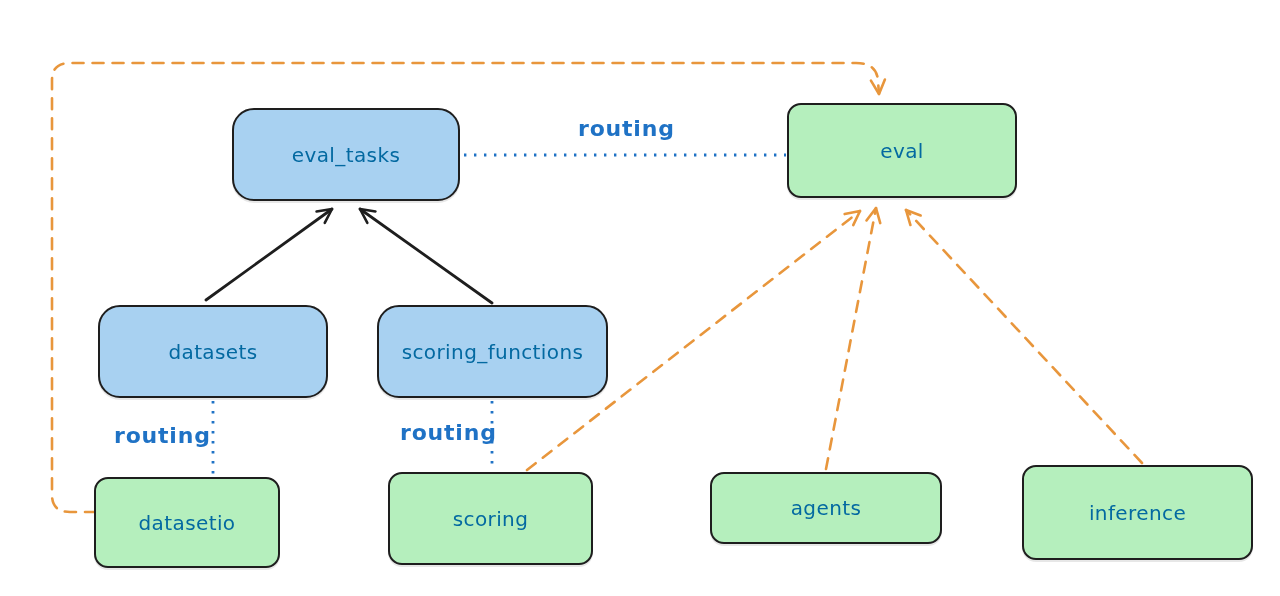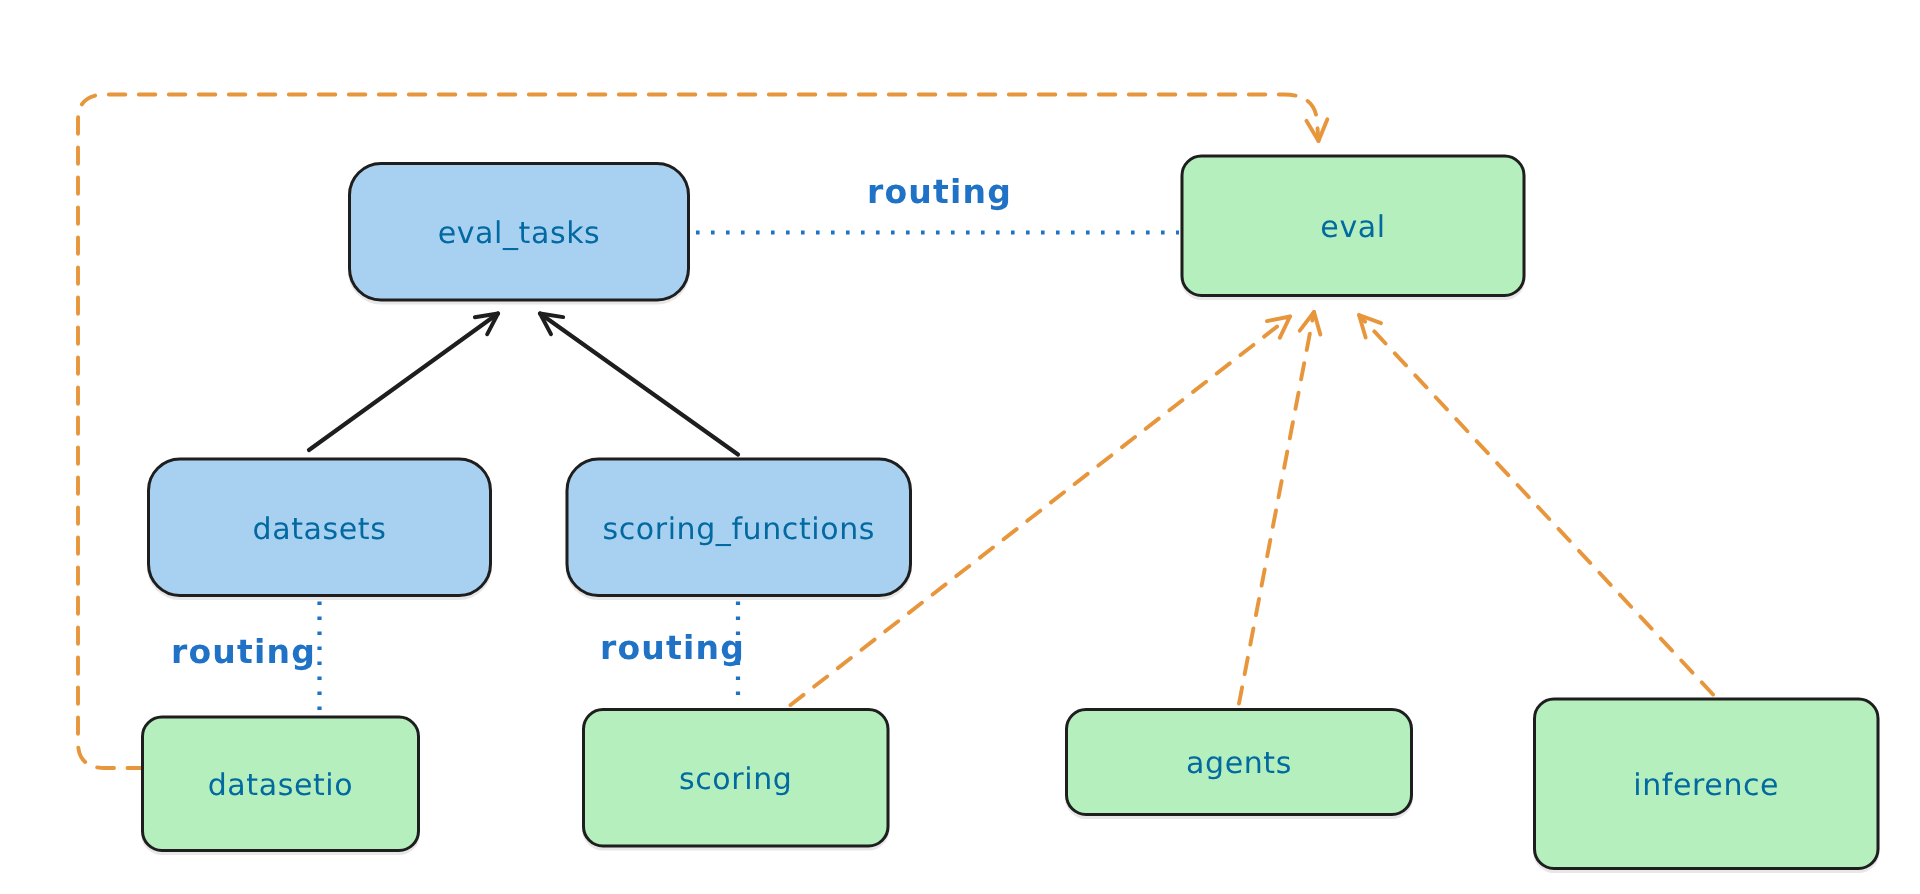--- a/index.html
+++ b/index.html
@@ -32,21 +32,21 @@
     text-align:center;
   }
   
   #n-eval_tasks{left:232px;top:108px;width:228px;height:93px;}
   #n-eval{left:787px;top:103px;width:230px;height:95px;}
   #n-datasets{left:98px;top:305px;width:230px;height:93px;}
   #n-scoring_functions{left:377px;top:305px;width:231px;height:93px;}
   #n-datasetio{left:94px;top:477px;width:186px;height:91px;}
   #n-scoring{left:388px;top:472px;width:205px;height:93px;}
   #n-agents{left:710px;top:472px;width:232px;height:72px;}
-  #n-inference{left:1022px;top:465px;width:231px;height:115px;}
+  #n-inference{left:1022px;top:465px;width:231px;height:95px;}
   
   #l-routing-eval{left:578px;top:116px;width:80px;}
   #l-routing-datasetio{left:114px;top:423px;width:80px;}
   #l-routing-scoring{left:400px;top:420px;width:80px;}
 </style>
 </head>
 <body>
 
 <div class="canvas">
 

